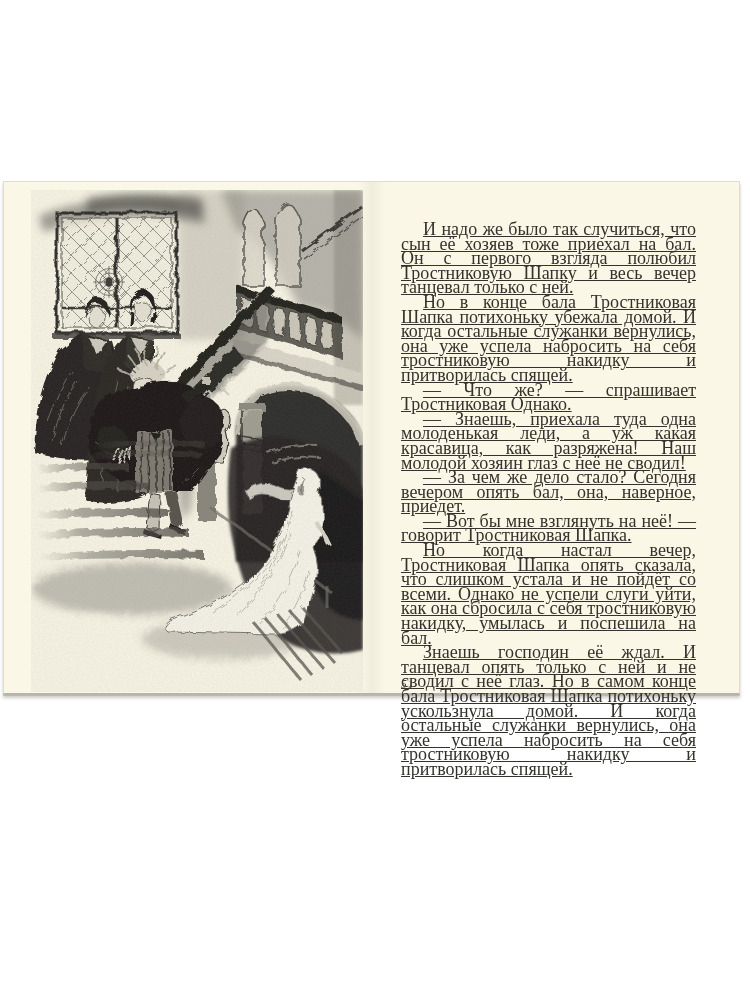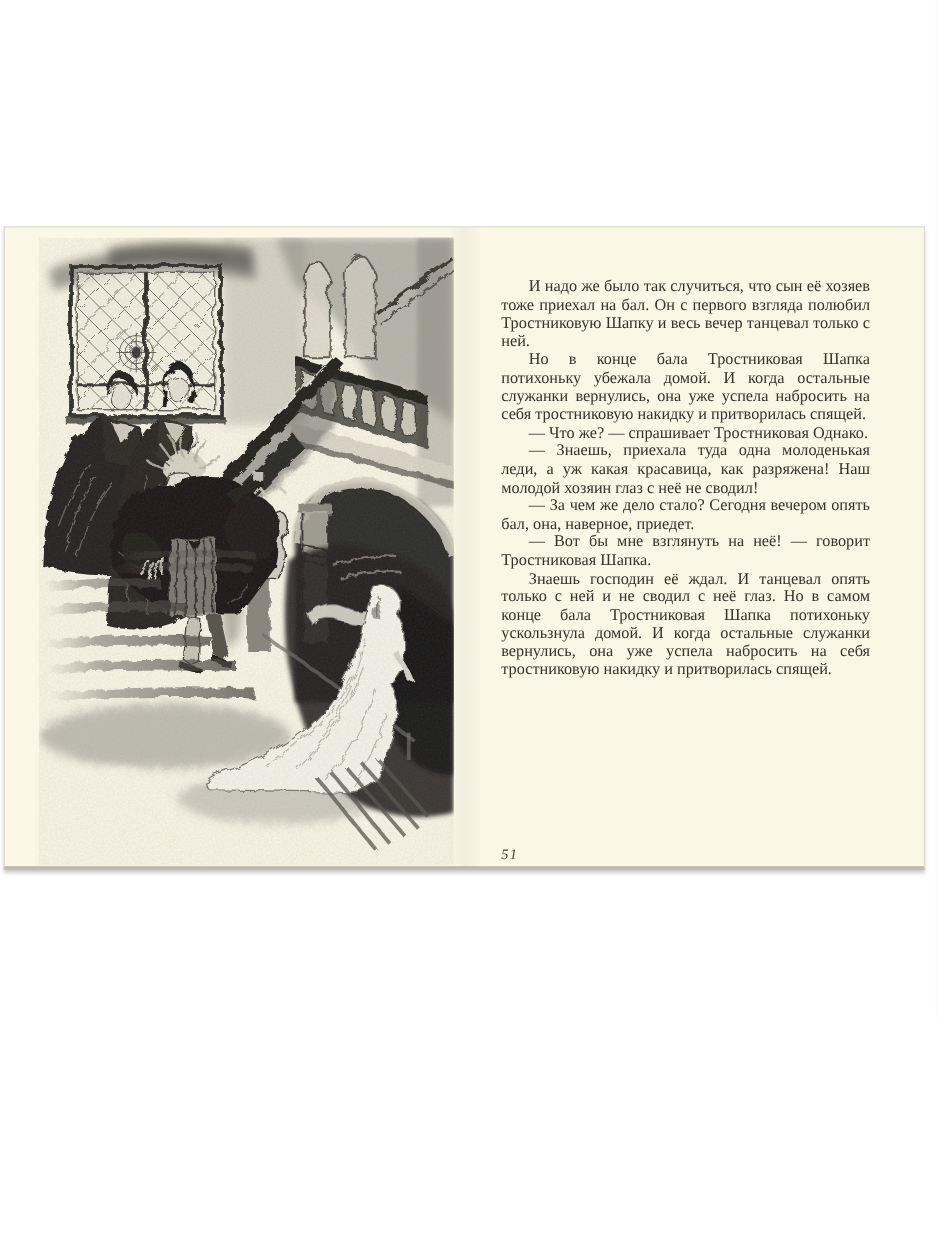--- a/index.html
+++ b/index.html
@@ -18,22 +18,23 @@
   }
   .gutter{
     position:absolute;left:50%;top:0;bottom:0;width:26px;margin-left:-13px;
     background:linear-gradient(90deg,rgba(0,0,0,0) 0%,rgba(110,108,98,0.07) 50%,rgba(0,0,0,0) 100%);
   }
   .illus{
     position:absolute;left:27px;top:8px;width:332px;height:502px;
   }
   .text-col{
     position:absolute;left:397px;top:40px;width:295px;
-    font-size:13px;line-height:14.6px;text-align:justify;
+    font-size:18px;line-height:14.6px;text-align:justify;
     color:#34322c;
+    text-decoration:underline;
   }
   .text-col p{margin:0;text-indent:22px;}
   .pagenum{
     position:absolute;left:397px;top:460px;width:295px;
     text-align:left;font-style:italic;font-size:11.5px;
     letter-spacing:1px;color:#45433d;margin-top:36px;
   }
 </style>
 </head>
 <body>
@@ -244,17 +245,18 @@
 
   <div class="gutter"></div>
 
   <div class="text-col">
     <p>И надо же было так случиться, что сын её хозяев тоже приехал на бал. Он с первого взгляда полюбил Тростниковую Шапку и весь вечер танцевал только с ней.</p>
     <p>Но в конце бала Тростниковая Шапка потихоньку убежала домой. И когда остальные служанки вернулись, она уже успела набросить на себя тростниковую накидку и притворилась спящей.</p>
     <p>— Что же? — спрашивает Тростниковая Однако.</p>
     <p>— Знаешь, приехала туда одна молоденькая леди, а уж какая красавица, как разряжена! Наш молодой хозяин глаз с неё не сводил!</p>
     <p>— За чем же дело стало? Сегодня вечером опять бал, она, наверное, приедет.</p>
     <p>— Вот бы мне взглянуть на неё! — говорит Тростниковая Шапка.</p>
+    <p>Но когда настал вечер, Тростниковая Шапка опять сказала, что слишком устала и не пойдёт со всеми. Однако не успели слуги уйти, как она сбросила с себя тростниковую накидку, умылась и поспешила на бал.</p>
     <p>Знаешь господин её ждал. И танцевал опять только с ней и не сводил с неё глаз. Но в самом конце бала Тростниковая Шапка потихоньку ускользнула домой. И когда остальные служанки вернулись, она уже успела набросить на себя тростниковую накидку и притворилась спящей.</p>
   </div>
 
   <div class="pagenum">51</div>
 </div>
 
 </body></html>

